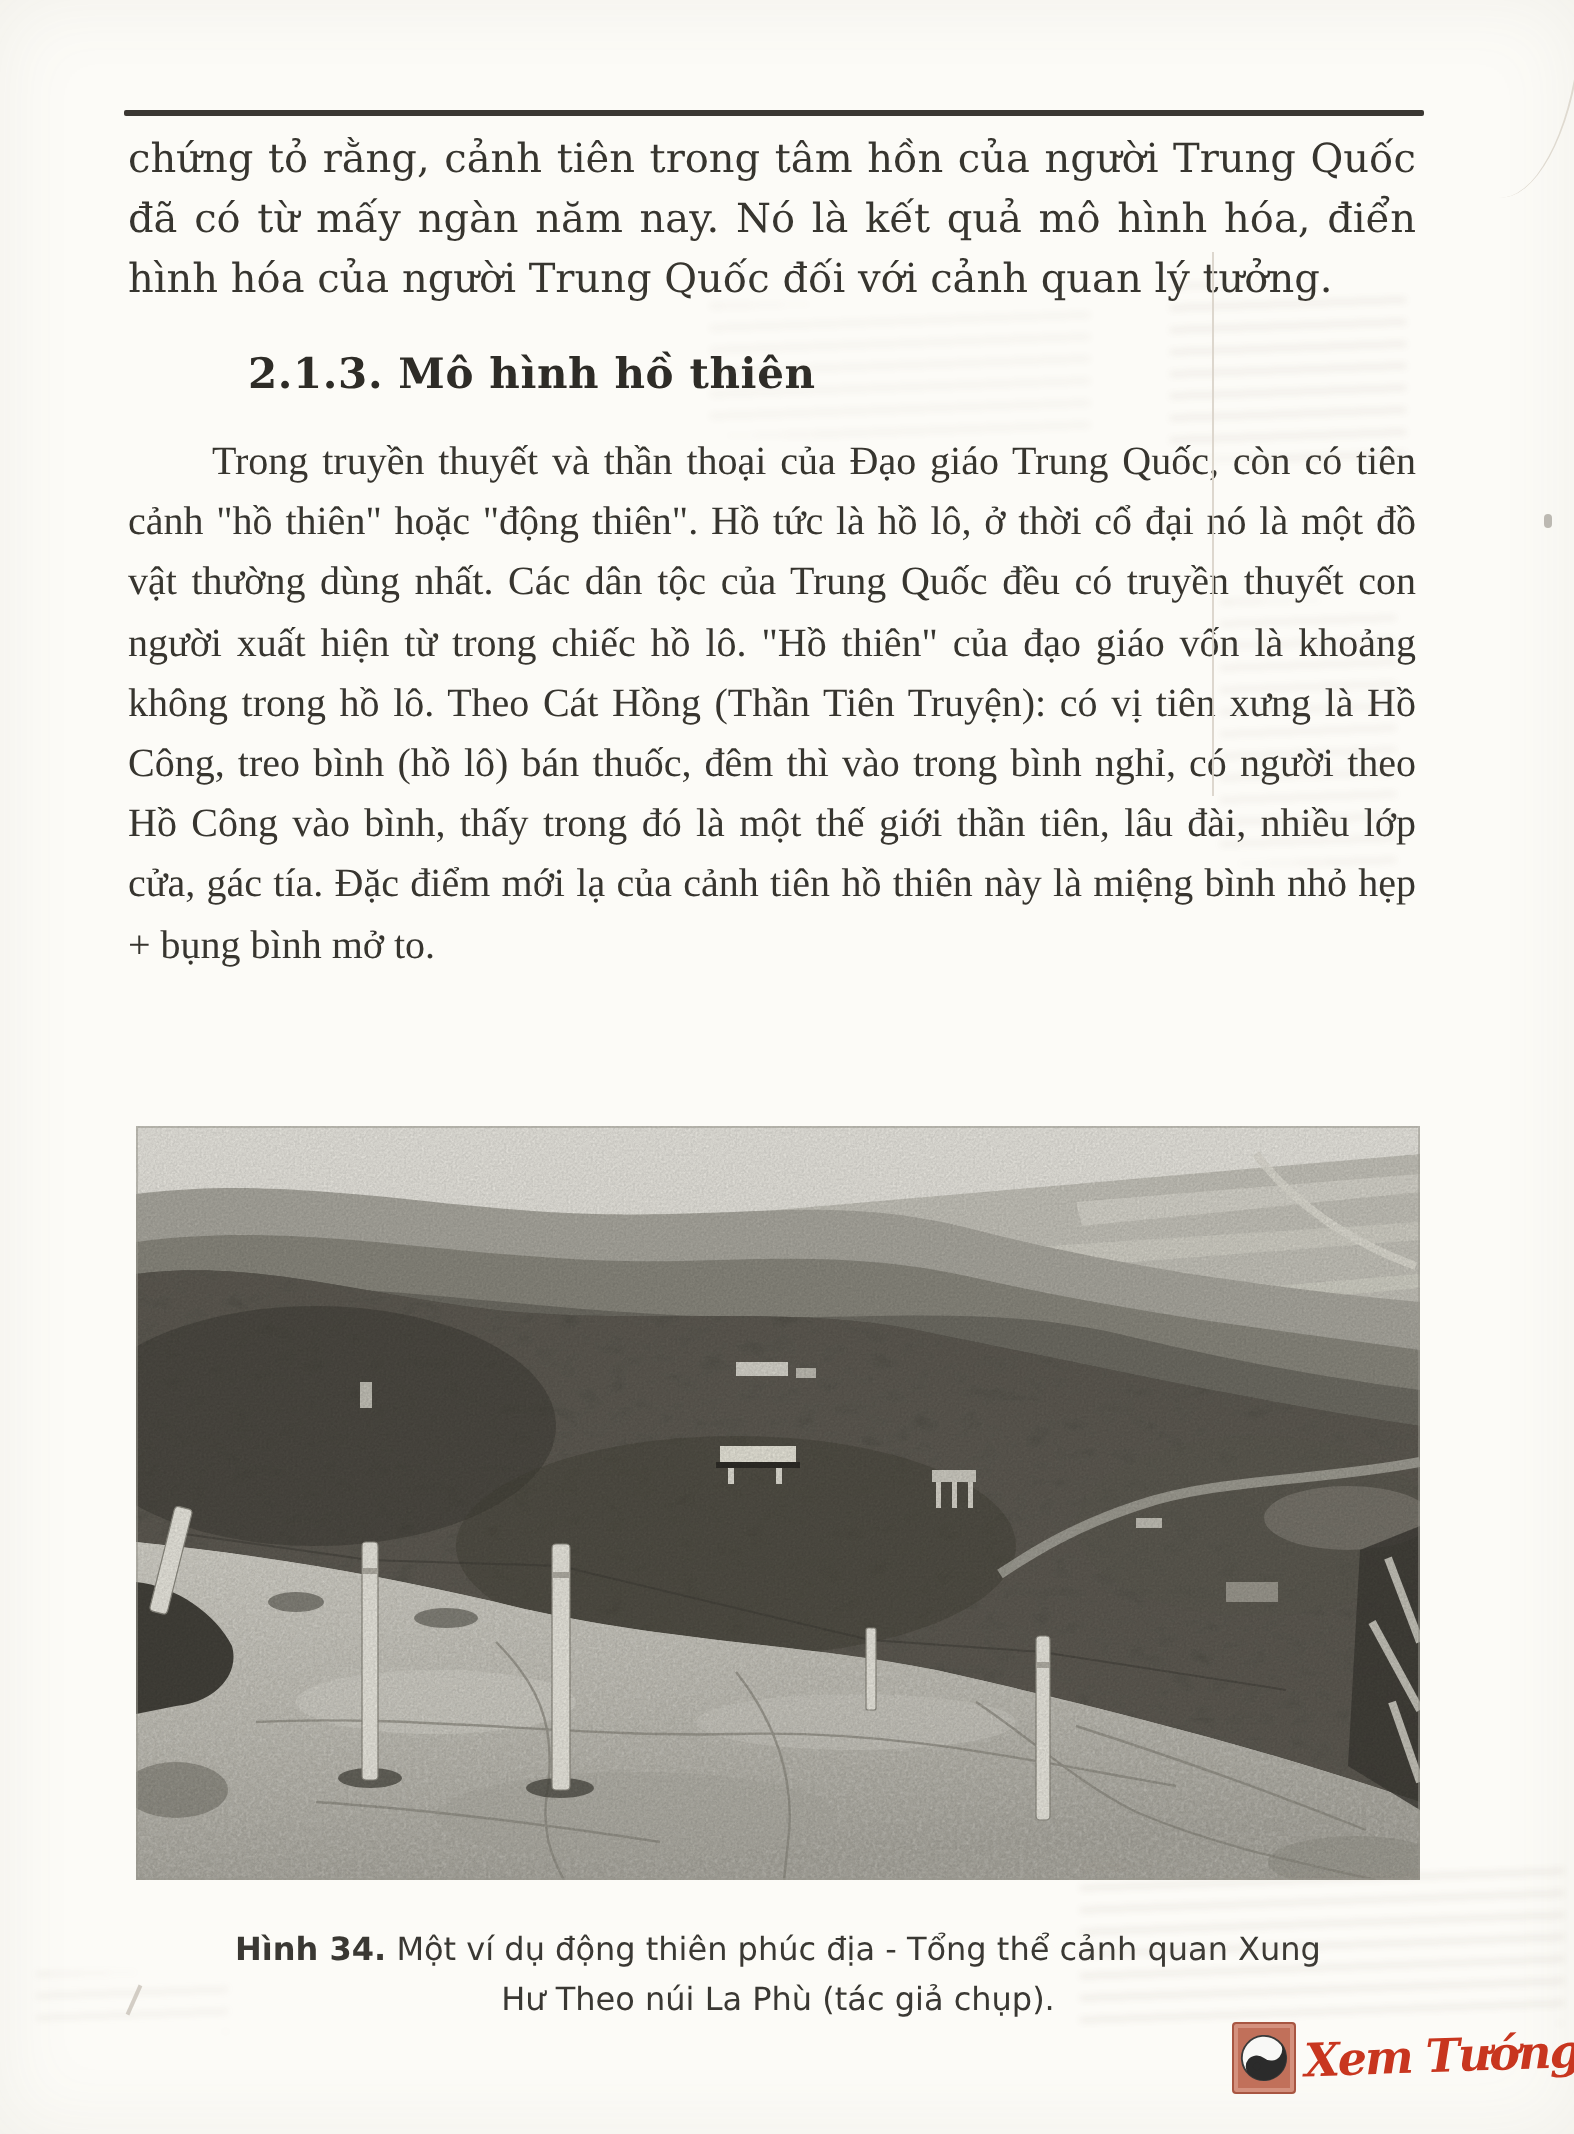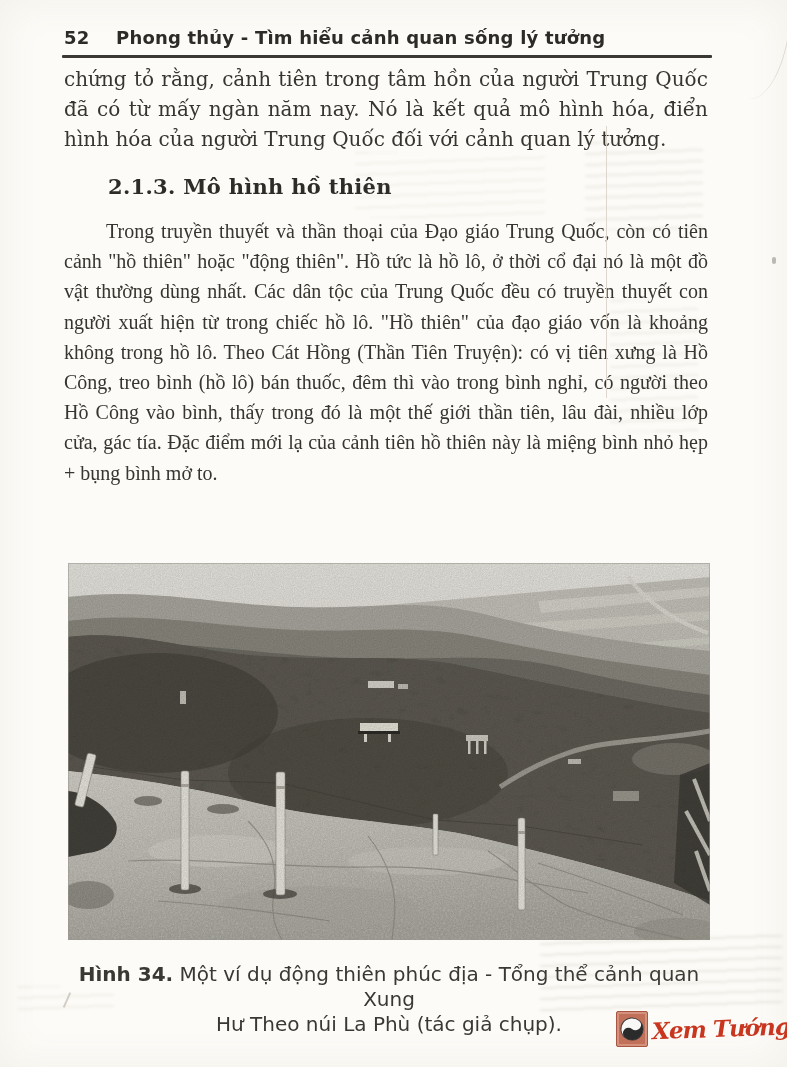--- a/index.html
+++ b/index.html
@@ -27,34 +27,34 @@
   }
   
   .para{
     position:absolute;left:64px;width:644px;
     font-size:20px;line-height:30.2px;text-align:justify;
     margin:0;color:#37352f;
   }
   .p1{top:64px;}
   .p2{top:216px;text-indent:42px;font-family:Liberation Serif, serif;}
   .sec-h{
-    position:absolute;left:108px;top:174px;margin:0;
+    position:absolute;left:124px;top:174px;margin:0;
     font-size:21px;font-weight:bold;color:#2e2c27;letter-spacing:0.3px;
   }
   
   .photo{
     position:absolute;left:68px;top:563px;width:642px;height:377px;
     background:#d8d6ce;
   }
   .photo svg{display:block;}
   .caption{
     position:absolute;left:68px;top:962px;width:642px;
     text-align:center;
     font-family:"DejaVu Sans","Liberation Sans",sans-serif;
-    font-size:20px;line-height:25px;color:#3a3833;
+    font-size:16px;line-height:25px;color:#3a3833;
   }
   .caption b{font-weight:bold;}
   
   .wm{
     position:absolute;left:616px;top:1011px;
     display:flex;align-items:flex-start;gap:4px;
   }
   .wm-frame{
     width:30px;height:34px;flex:none;
     background:#c1705a;border:1px solid #a85642;border-radius:2px;
@@ -82,23 +82,20 @@
   .curve-tr{position:absolute;left:742px;top:-30px;width:46px;height:130px;
     border-right:1.5px solid #ddd7cd;border-bottom-right-radius:70% 60%;
     transform:rotate(6deg);opacity:.9;}
   .dash-bl{position:absolute;left:66px;top:992px;width:2px;height:16px;background:#b9b0a5;opacity:.6;transform:rotate(24deg);}
 </style>
 </head>
 <body>
 
 <div class="page">
 
-  <div class="hdr">
-    <span class="pn">52</span><span>Phong thủy - Tìm hiểu cảnh quan sống lý tưởng</span>
-  </div>
   <div class="hdr-rule"></div>
 
   <p class="para p1">chứng tỏ rằng, cảnh tiên trong tâm hồn của người Trung Quốc đã có từ mấy ngàn năm nay. Nó là kết quả mô hình hóa, điển hình hóa của người Trung Quốc đối với cảnh quan lý tưởng.</p>
   <h3 class="sec-h">2.1.3. Mô hình hồ thiên</h3>
   <p class="para p2">Trong truyền thuyết và thần thoại của Đạo giáo Trung Quốc, còn có tiên cảnh "hồ thiên" hoặc "động thiên". Hồ tức là hồ lô, ở thời cổ đại nó là một đồ vật thường dùng nhất. Các dân tộc của Trung Quốc đều có truyền thuyết con người xuất hiện từ trong chiếc hồ lô. "Hồ thiên" của đạo giáo vốn là khoảng không trong hồ lô. Theo Cát Hồng (Thần Tiên Truyện): có vị tiên xưng là Hồ Công, treo bình (hồ lô) bán thuốc, đêm thì vào trong bình nghỉ, có người theo Hồ Công vào bình, thấy trong đó là một thế giới thần tiên, lâu đài, nhiều lớp cửa, gác tía. Đặc điểm mới lạ của cảnh tiên hồ thiên này là miệng bình nhỏ hẹp + bụng bình mở to.</p>
 
   <div class="photo">
     <svg width="642" height="377" viewBox="0 0 642 377">
       <defs>
         <linearGradient id="sky" x1="0" y1="0" x2="0" y2="1">

